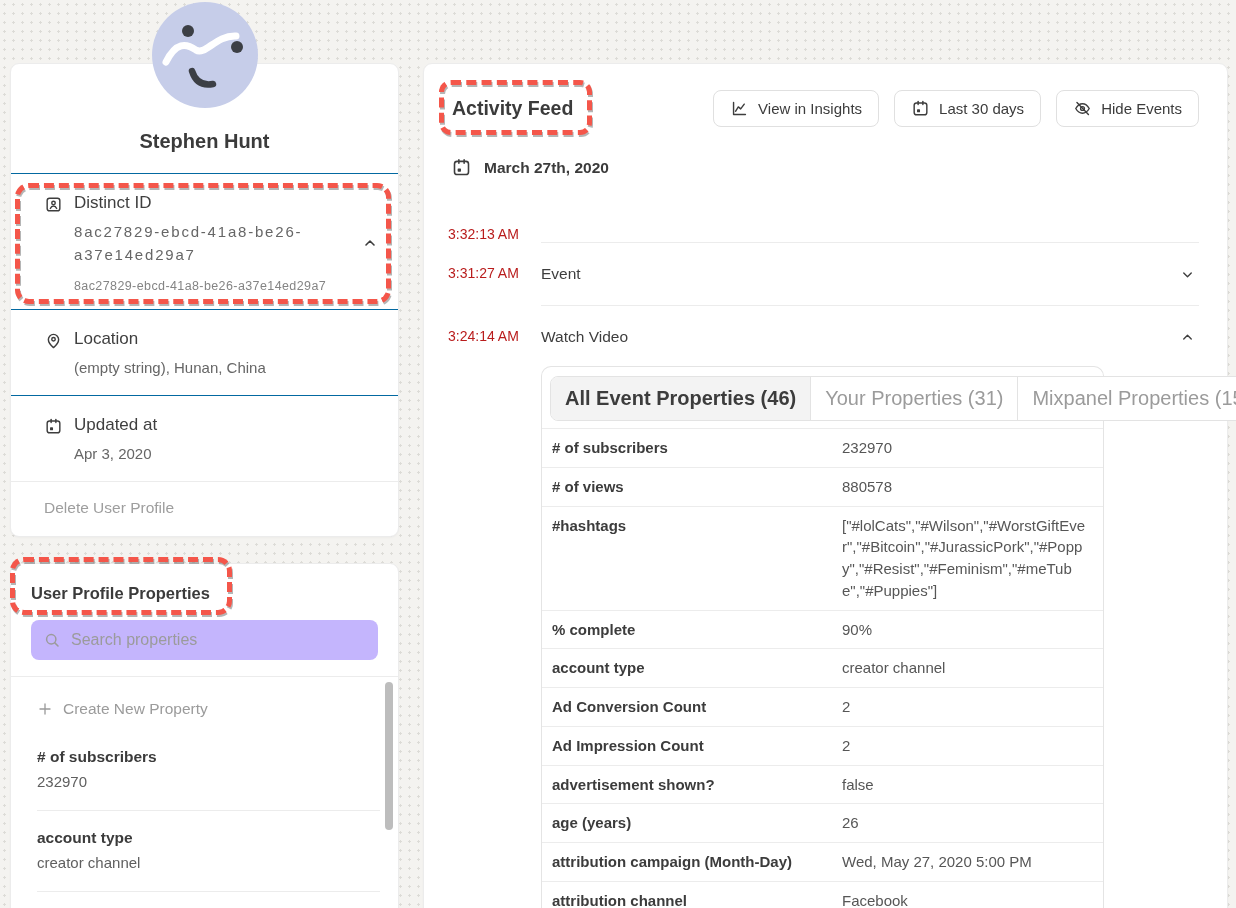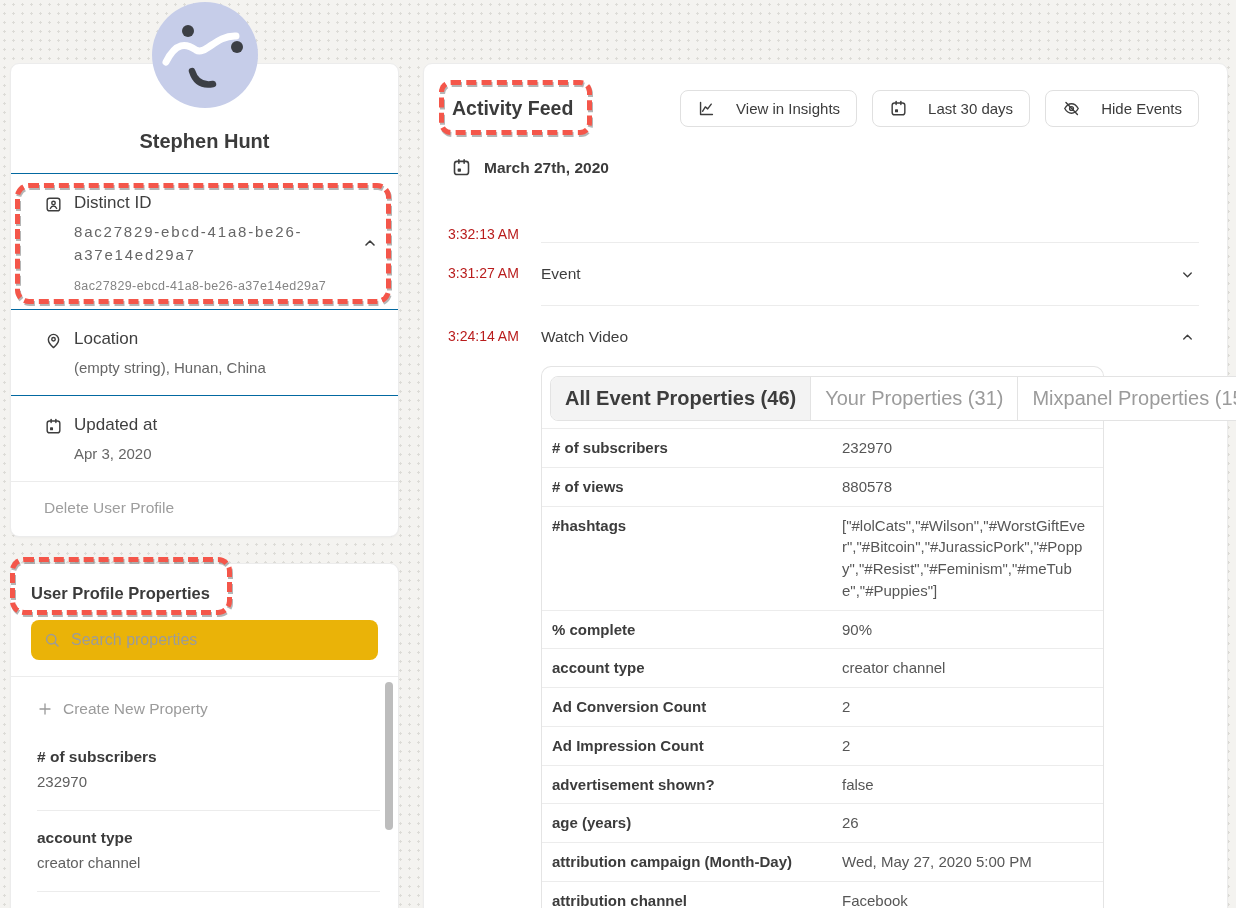--- a/index.html
+++ b/index.html
@@ -35,42 +35,42 @@
   .sec-title { font-size: 17px; color: #3f3f3f; }
   .sec-value { margin-top: 7px; font-size: 15px; color: #666; line-height: 1.55; }
   .id-value { letter-spacing: 1.8px; padding-right: 14px; }
   .sub-id { margin-top: 12px; font-size: 12.5px; color: #848484; letter-spacing: 0.4px; }
   .caret-btn { align-self: center; width: 16px; height: 16px; color: #3d3d3d; cursor: pointer; flex: none; }
   .delete-row { border-top: 1px solid #ececec; padding: 17px 20px 19px 33px; font-size: 15.5px; color: #9e9e9e; cursor: pointer; }
 
   .props-card { margin-top: 26px; position: relative; height: 430px; }
   .props-header { padding: 20px 20px 17px; position: relative; }
   .props-title { font-size: 16.5px; font-weight: 700; color: #3b3b3b; }
-  .search-wrap { margin: 0 20px 16px; height: 40px; background: #eab308; border-radius: 8px; display: flex; align-items: center; padding: 1px 12px; }
+  .search-wrap { margin: 0 20px 16px; height: 40px; background: #c4b5fd; border-radius: 8px; display: flex; align-items: center; padding: 1px 12px; }
   .search-wrap .s-icon { width: 18px; height: 18px; color: #9b9b9b; margin-right: 10px; flex: none; }
   .search-wrap input { border: 0; outline: 0; background: transparent; font-size: 16px; color: #3d3d3d; width: 100%; font-family: inherit; }
   .search-wrap input::placeholder { color: #9b9b9b; }
   .props-list { border-top: 1px solid #ececec; position: relative; padding-right: 18px; height: 320px; }
   .create-row { display: flex; align-items: center; gap: 10px; padding: 23px 0 12px 26px; color: #9b9b9b; font-size: 15.5px; cursor: pointer; }
   .create-row .p-icon { width: 16px; height: 16px; color: #9b9b9b; }
   .prop-item { margin-left: 26px; padding: 18px 0 20px; border-bottom: 1px solid #ececec; }
   .prop-item .p-name { font-size: 15.5px; font-weight: 700; color: #3b3b3b; }
   .prop-item .p-val { margin-top: 7px; font-size: 15px; color: #5f5f5f; }
   .sb-track { position: absolute; top: 5px; right: 5px; width: 8px; bottom: 5px; }
   .sb-thumb { width: 8px; height: 148px; background: #bdbdbd; border-radius: 4px; }
 
   
   .right-col { flex: 1; min-width: 0; }
   .feed-card { margin-top: 63px; height: 1340px; padding: 26px 28px 0 24px; }
   .feed-header { display: flex; align-items: center; justify-content: space-between; }
   .feed-title-wrap { position: relative; padding-left: 4px; }
   .feed-title { font-size: 19.5px; font-weight: 700; color: #3b3b3b; }
   .feed-actions { display: flex; gap: 15px; }
   .btn {
-    display: inline-flex; align-items: center; gap: 20px; height: 37px;
+    display: inline-flex; align-items: center; gap: 9px; height: 37px;
     padding: 0 16px; background: #fff; border: 1px solid #e0e0e0; border-radius: 8px;
     font-size: 15px; color: #3c3c3c; font-family: inherit; cursor: pointer;
   }
   .btn .b-icon { width: 19px; height: 19px; color: #3d3d3d; }
 
   .date-row { margin-top: 30px; display: flex; align-items: center; gap: 12px; padding-left: 3px; }
   .date-row .d-icon { width: 21px; height: 21px; color: #3d3d3d; }
   .date-text { font-size: 15.5px; font-weight: 700; color: #3b3b3b; }
 
   .events { margin-top: 25px; }

